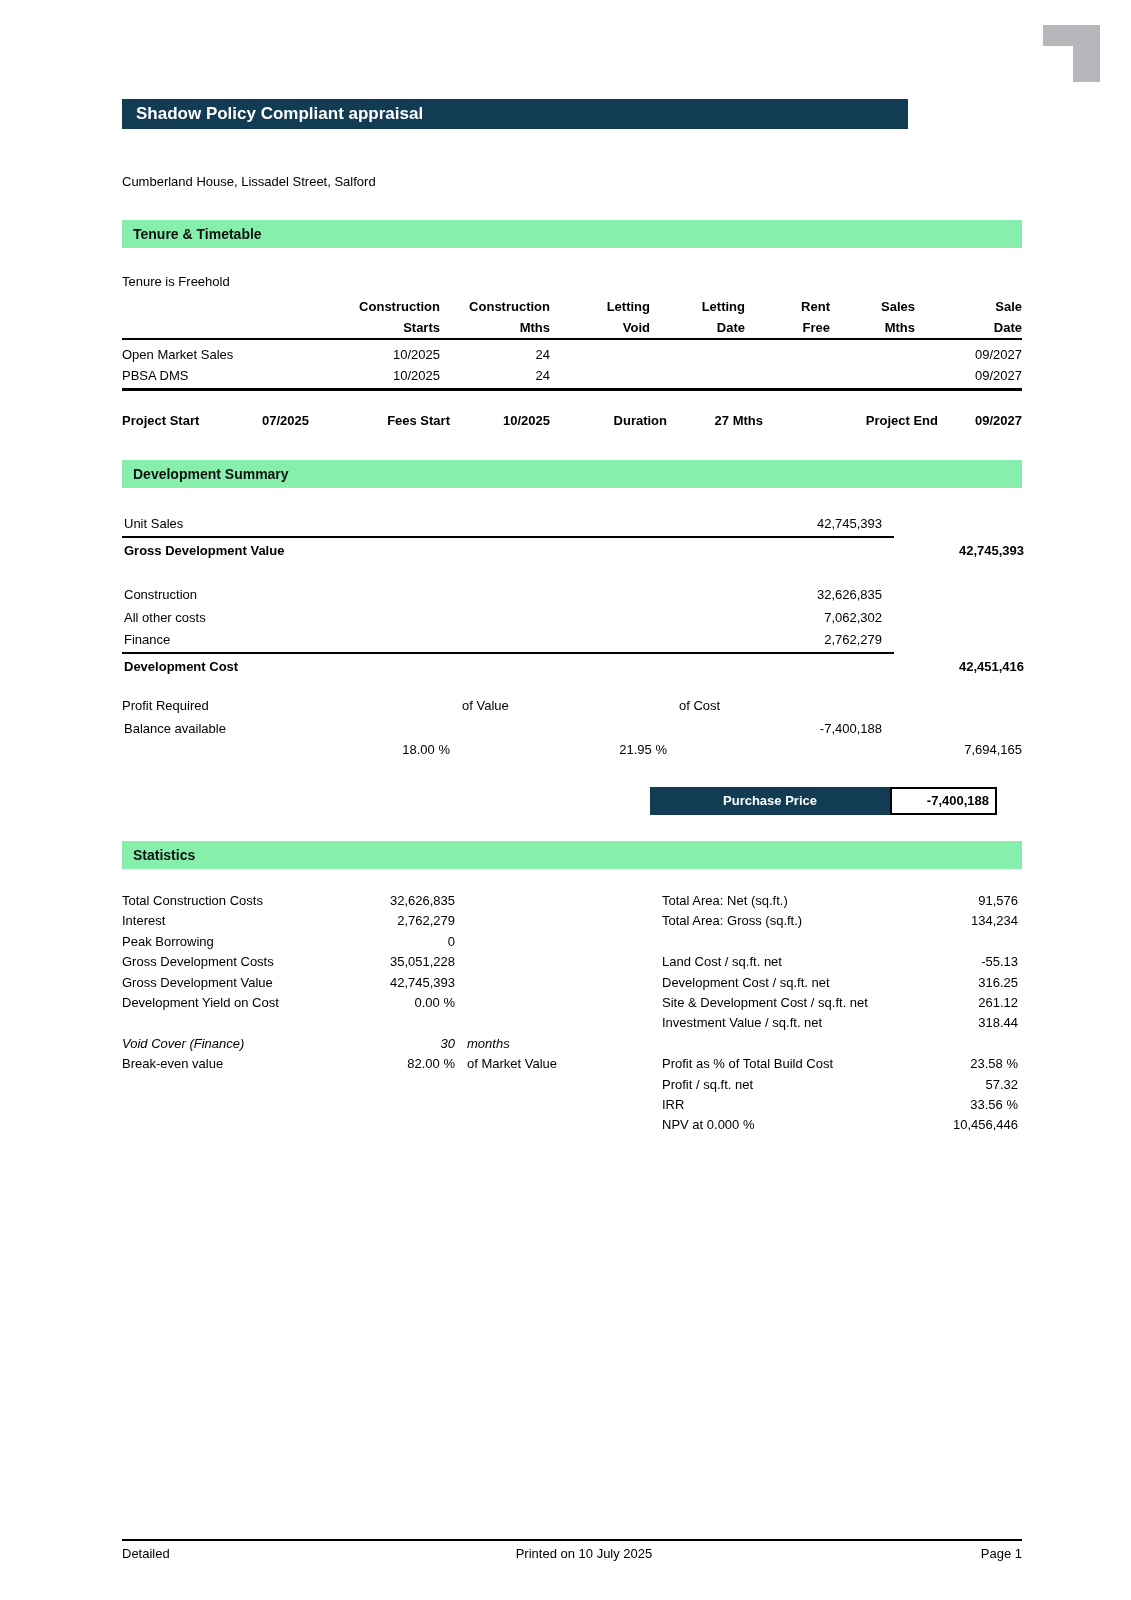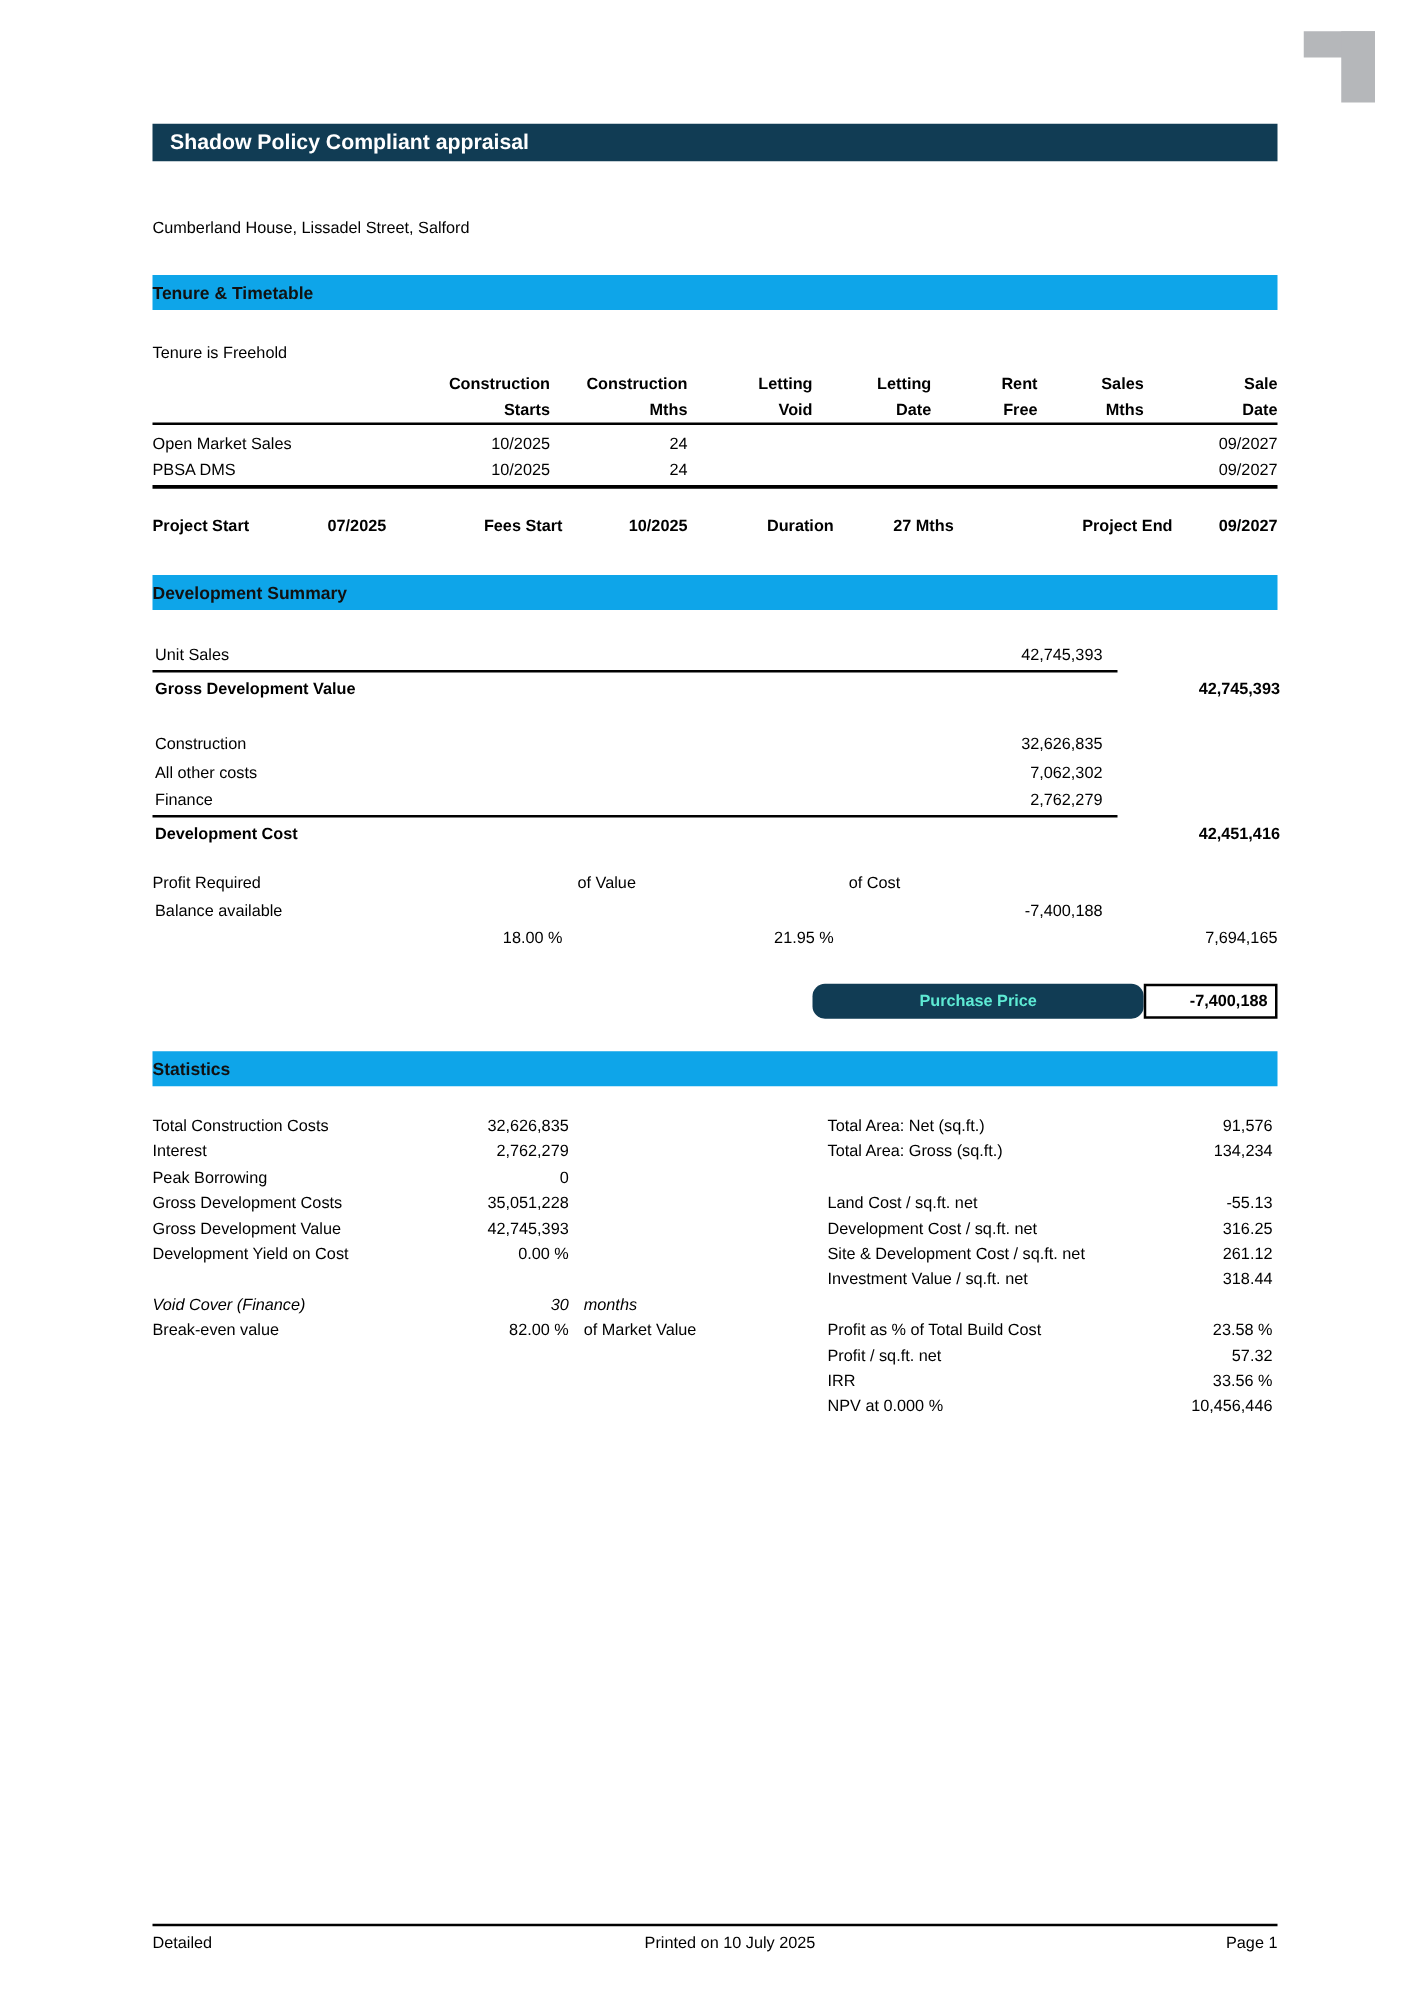--- a/index.html
+++ b/index.html
@@ -4,47 +4,47 @@
 <style>
   html,body{margin:0;padding:0;background:#fff;}
   #page{position:relative;width:1131px;height:1600px;background:#ffffff;
         font-family:"Liberation Sans","DejaVu Sans",sans-serif;color:#000;font-size:13px;overflow:hidden;}
   #content{position:absolute;left:122px;top:0;width:900px;height:1600px;}
   .abs{position:absolute;}
   .b{font-weight:bold;}
   
   .logo-bar{position:absolute;background:#b5b7ba;}
   
-  .title-band{position:absolute;left:0;top:99px;width:900px;height:30px;background:#113c54;
+  .title-band{position:absolute;left:0;top:99px;width:786px;height:30px;background:#113c54;
               color:#fff;font-weight:bold;font-size:17px;line-height:30px;padding-left:14px;box-sizing:border-box;}
   
-  .band{position:absolute;left:0;width:900px;height:28px;background:#0ea5e9;color:#111;
-        font-weight:bold;font-size:14px;line-height:28px;box-sizing:border-box;}
+  .band{position:absolute;left:0;width:900px;height:28px;background:#86efac;color:#111;
+        font-weight:bold;font-size:14px;line-height:28px;padding-left:11px;box-sizing:border-box;}
   .hline{position:absolute;left:0;background:#000;}
   
   .ten-grid{position:absolute;left:0;width:900px;display:grid;
             grid-template-columns:160px 158px 110px 100px 95px 85px 85px 107px;}
   .ten-grid .c{text-align:right;line-height:21px;}
   .ten-grid .lab{text-align:left;line-height:21px;}
   .proj-grid{position:absolute;left:0;width:900px;display:grid;font-weight:bold;
              grid-template-columns:140px 60px 128px 100px 117px 96px 175px 84px;line-height:16px;}
   .proj-grid .c{text-align:right;}
   .proj-grid .l{text-align:left;}
   
   .sum-row{position:absolute;left:2px;width:900px;display:grid;grid-template-columns:400px 358px 142px;line-height:16px;}
   .sum-row .mid{text-align:right;}
   .sum-row .tot{text-align:right;}
   .profit-row{position:absolute;left:0;width:900px;display:grid;line-height:16px;
               grid-template-columns:180px 148px 120px 97px 110px 245px;}
   .profit-row .pr{text-align:right;margin-top:44px;}
   .profit-row .pl{padding-left:12px;}
   
   .purchase{position:absolute;left:528px;top:787px;display:flex;}
-  .purchase .navy{width:265px;height:28px;background:#113c54;color:#5eead4;font-weight:bold;
-                  text-align:center;line-height:28px;border-radius:10px;}
+  .purchase .navy{width:240px;height:28px;background:#113c54;color:#ffffff;font-weight:bold;
+                  text-align:center;line-height:28px;}
   .purchase .val{width:107px;height:28px;background:#fff;border:2px solid #000;box-sizing:border-box;
                  font-weight:bold;text-align:right;line-height:24px;padding-right:6px;}
   
   .st-row{position:absolute;left:0;width:896px;height:21px;display:grid;
           grid-template-columns:230px 103px 117px 90px 250px 106px;line-height:16px;}
   .st-row .cA{grid-column:1;}
   .st-row .cB{grid-column:2;text-align:right;}
   .st-row .cC{grid-column:3;padding-left:12px;box-sizing:border-box;}
   .st-row .cE{grid-column:5;}
   .st-row .cF{grid-column:6;text-align:right;}

